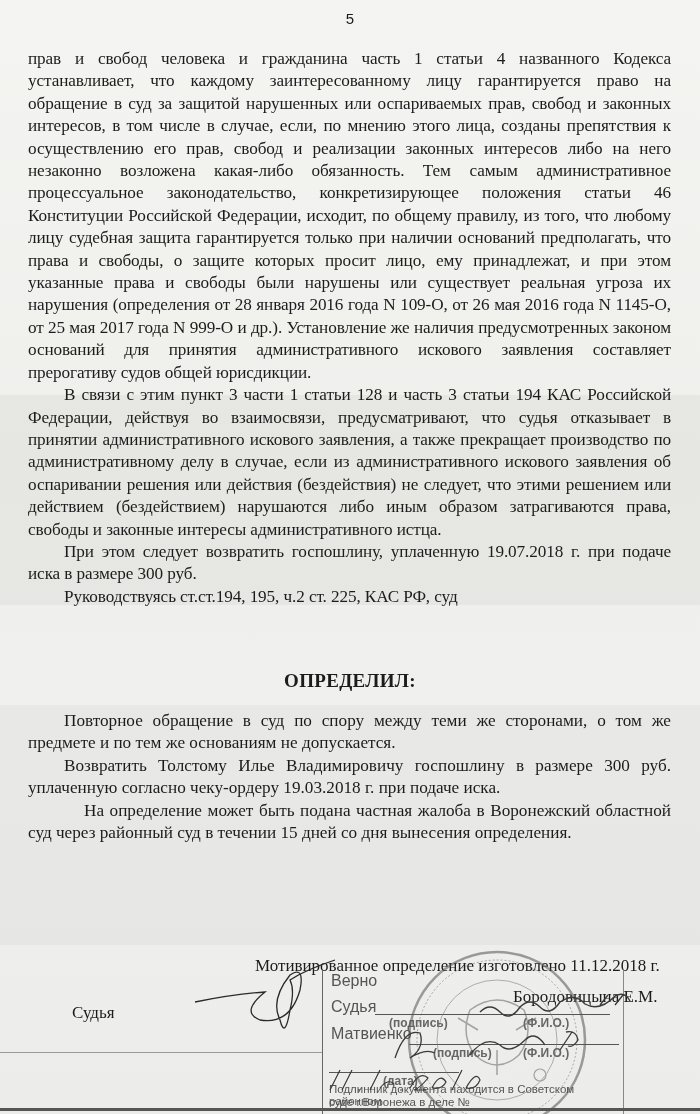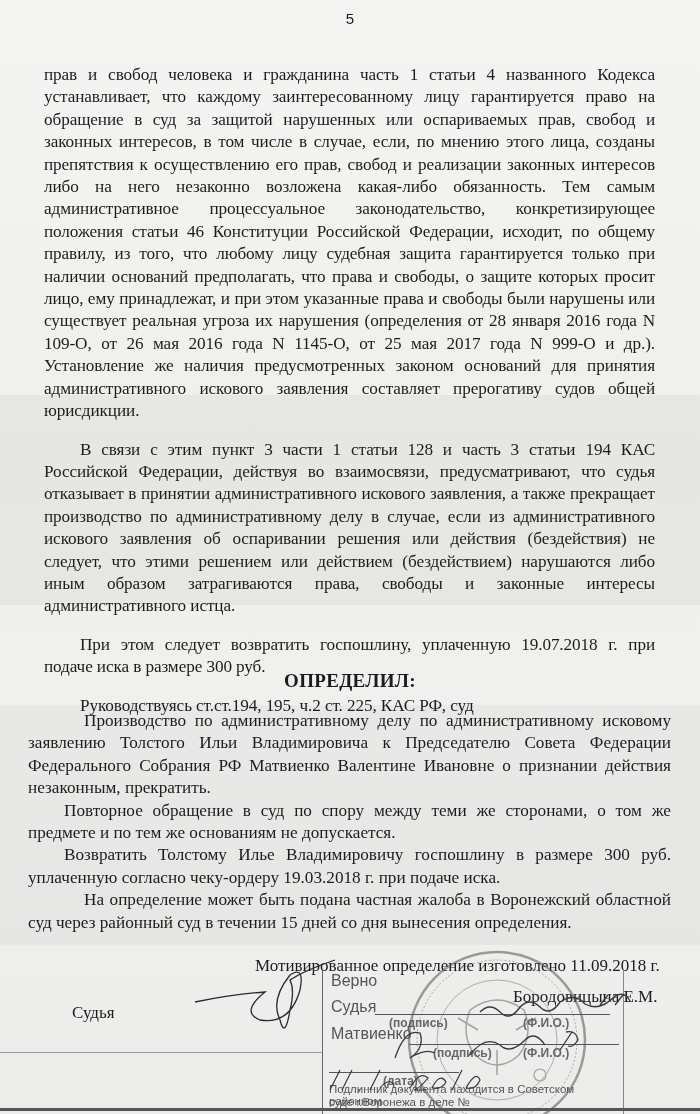--- a/index.html
+++ b/index.html
@@ -17,21 +17,21 @@
   .band { position: absolute; left: 0; width: 700px; background: rgba(0,0,0,0.035); }
   .page-num {
     position: absolute; top: 10px; left: 0; width: 700px; text-align: center;
     font-family: "Liberation Sans", "DejaVu Sans", sans-serif; font-size: 15px;
   }
   .body-text {
     position: absolute; left: 28px; top: 48px; width: 643px;
     font-size: 17.2px; line-height: 22.4px; text-align: justify;
     letter-spacing: -0.1px;
   }
-  .body-text p { margin: 16px; text-indent: 36px; }
+  .body-text p { margin: 0; text-indent: 36px; }
   .body-text p.noindent { text-indent: 0; }
   .heading {
     position: absolute; top: 670px; left: 0; width: 700px; text-align: center;
     font-weight: bold; font-size: 19px; letter-spacing: 0.3px;
   }
   .ruling {
     position: absolute; left: 28px; top: 710px; width: 643px;
     font-size: 17.2px; line-height: 22.4px; text-align: justify;
   }
   .ruling p { margin: 0; text-indent: 56px; }
@@ -67,27 +67,26 @@
   <div class="body-text">
     <p class="noindent">прав и свобод человека и гражданина часть 1 статьи 4 названного Кодекса устанавливает, что каждому заинтересованному лицу гарантируется право на обращение в суд за защитой нарушенных или оспариваемых прав, свобод и законных интересов, в том числе в случае, если, по мнению этого лица, созданы препятствия к осуществлению его прав, свобод и реализации законных интересов либо на него незаконно возложена какая-либо обязанность. Тем самым административное процессуальное законодательство, конкретизирующее положения статьи 46 Конституции Российской Федерации, исходит, по общему правилу, из того, что любому лицу судебная защита гарантируется только при наличии оснований предполагать, что права и свободы, о защите которых просит лицо, ему принадлежат, и при этом указанные права и свободы были нарушены или существует реальная угроза их нарушения (определения от 28 января 2016 года N 109-О, от 26 мая 2016 года N 1145-О, от 25 мая 2017 года N 999-О и др.). Установление же наличия предусмотренных законом оснований для принятия административного искового заявления составляет прерогативу судов общей юрисдикции.</p>
     <p>В связи с этим пункт 3 части 1 статьи 128 и часть 3 статьи 194 КАС Российской Федерации, действуя во взаимосвязи, предусматривают, что судья отказывает в принятии административного искового заявления, а также прекращает производство по административному делу в случае, если из административного искового заявления об оспаривании решения или действия (бездействия) не следует, что этими решением или действием (бездействием) нарушаются либо иным образом затрагиваются права, свободы и законные интересы административного истца.</p>
     <p>При этом следует возвратить госпошлину, уплаченную 19.07.2018 г. при подаче иска в размере 300 руб.</p>
     <p>Руководствуясь ст.ст.194, 195, ч.2 ст. 225, КАС РФ, суд</p>
   </div>
 
   <div class="heading">ОПРЕДЕЛИЛ:</div>
 
   <div class="ruling">
-    <p>Производство по административному делу по административному исковому заявлению Толстого Ильи Владимировича к Председателю Совета Федерации Федерального Собрания РФ Матвиенко Валентине Ивановне о признании действия незаконным, прекратить.</p>
     <p class="ind2">Повторное обращение в суд по спору между теми же сторонами, о том же предмете и по тем же основаниям не допускается.</p>
     <p class="ind2">Возвратить Толстому Илье Владимировичу госпошлину в размере 300 руб. уплаченную согласно чеку-ордеру 19.03.2018 г. при подаче иска.</p>
     <p class="ind3">На определение может быть подана частная жалоба в Воронежский областной суд через районный суд в течении 15 дней со дня вынесения определения.</p>
   </div>
 
-  <div class="motivated">Мотивированное определение изготовлено 11.09.2018 г.</div>
+  <div class="motivated">Мотивированное определение изготовлено 11.12.2018 г.</div>
   <div class="judge-label">Судья</div>
   <div class="judge-name">Бородовицына Е.М.</div>
 
   <div class="hline" style="left:0;top:1052px;width:322px;"></div>
 
   <div class="stamp-box">
     <div class="lbl" style="left:8px;top:2px;">Верно</div>
     <div class="lbl" style="left:8px;top:28px;">Судья</div>
     <div class="uline" style="left:52px;top:44px;width:235px;"></div>
     <div class="small" style="left:66px;top:46px;">(подпись)</div>

